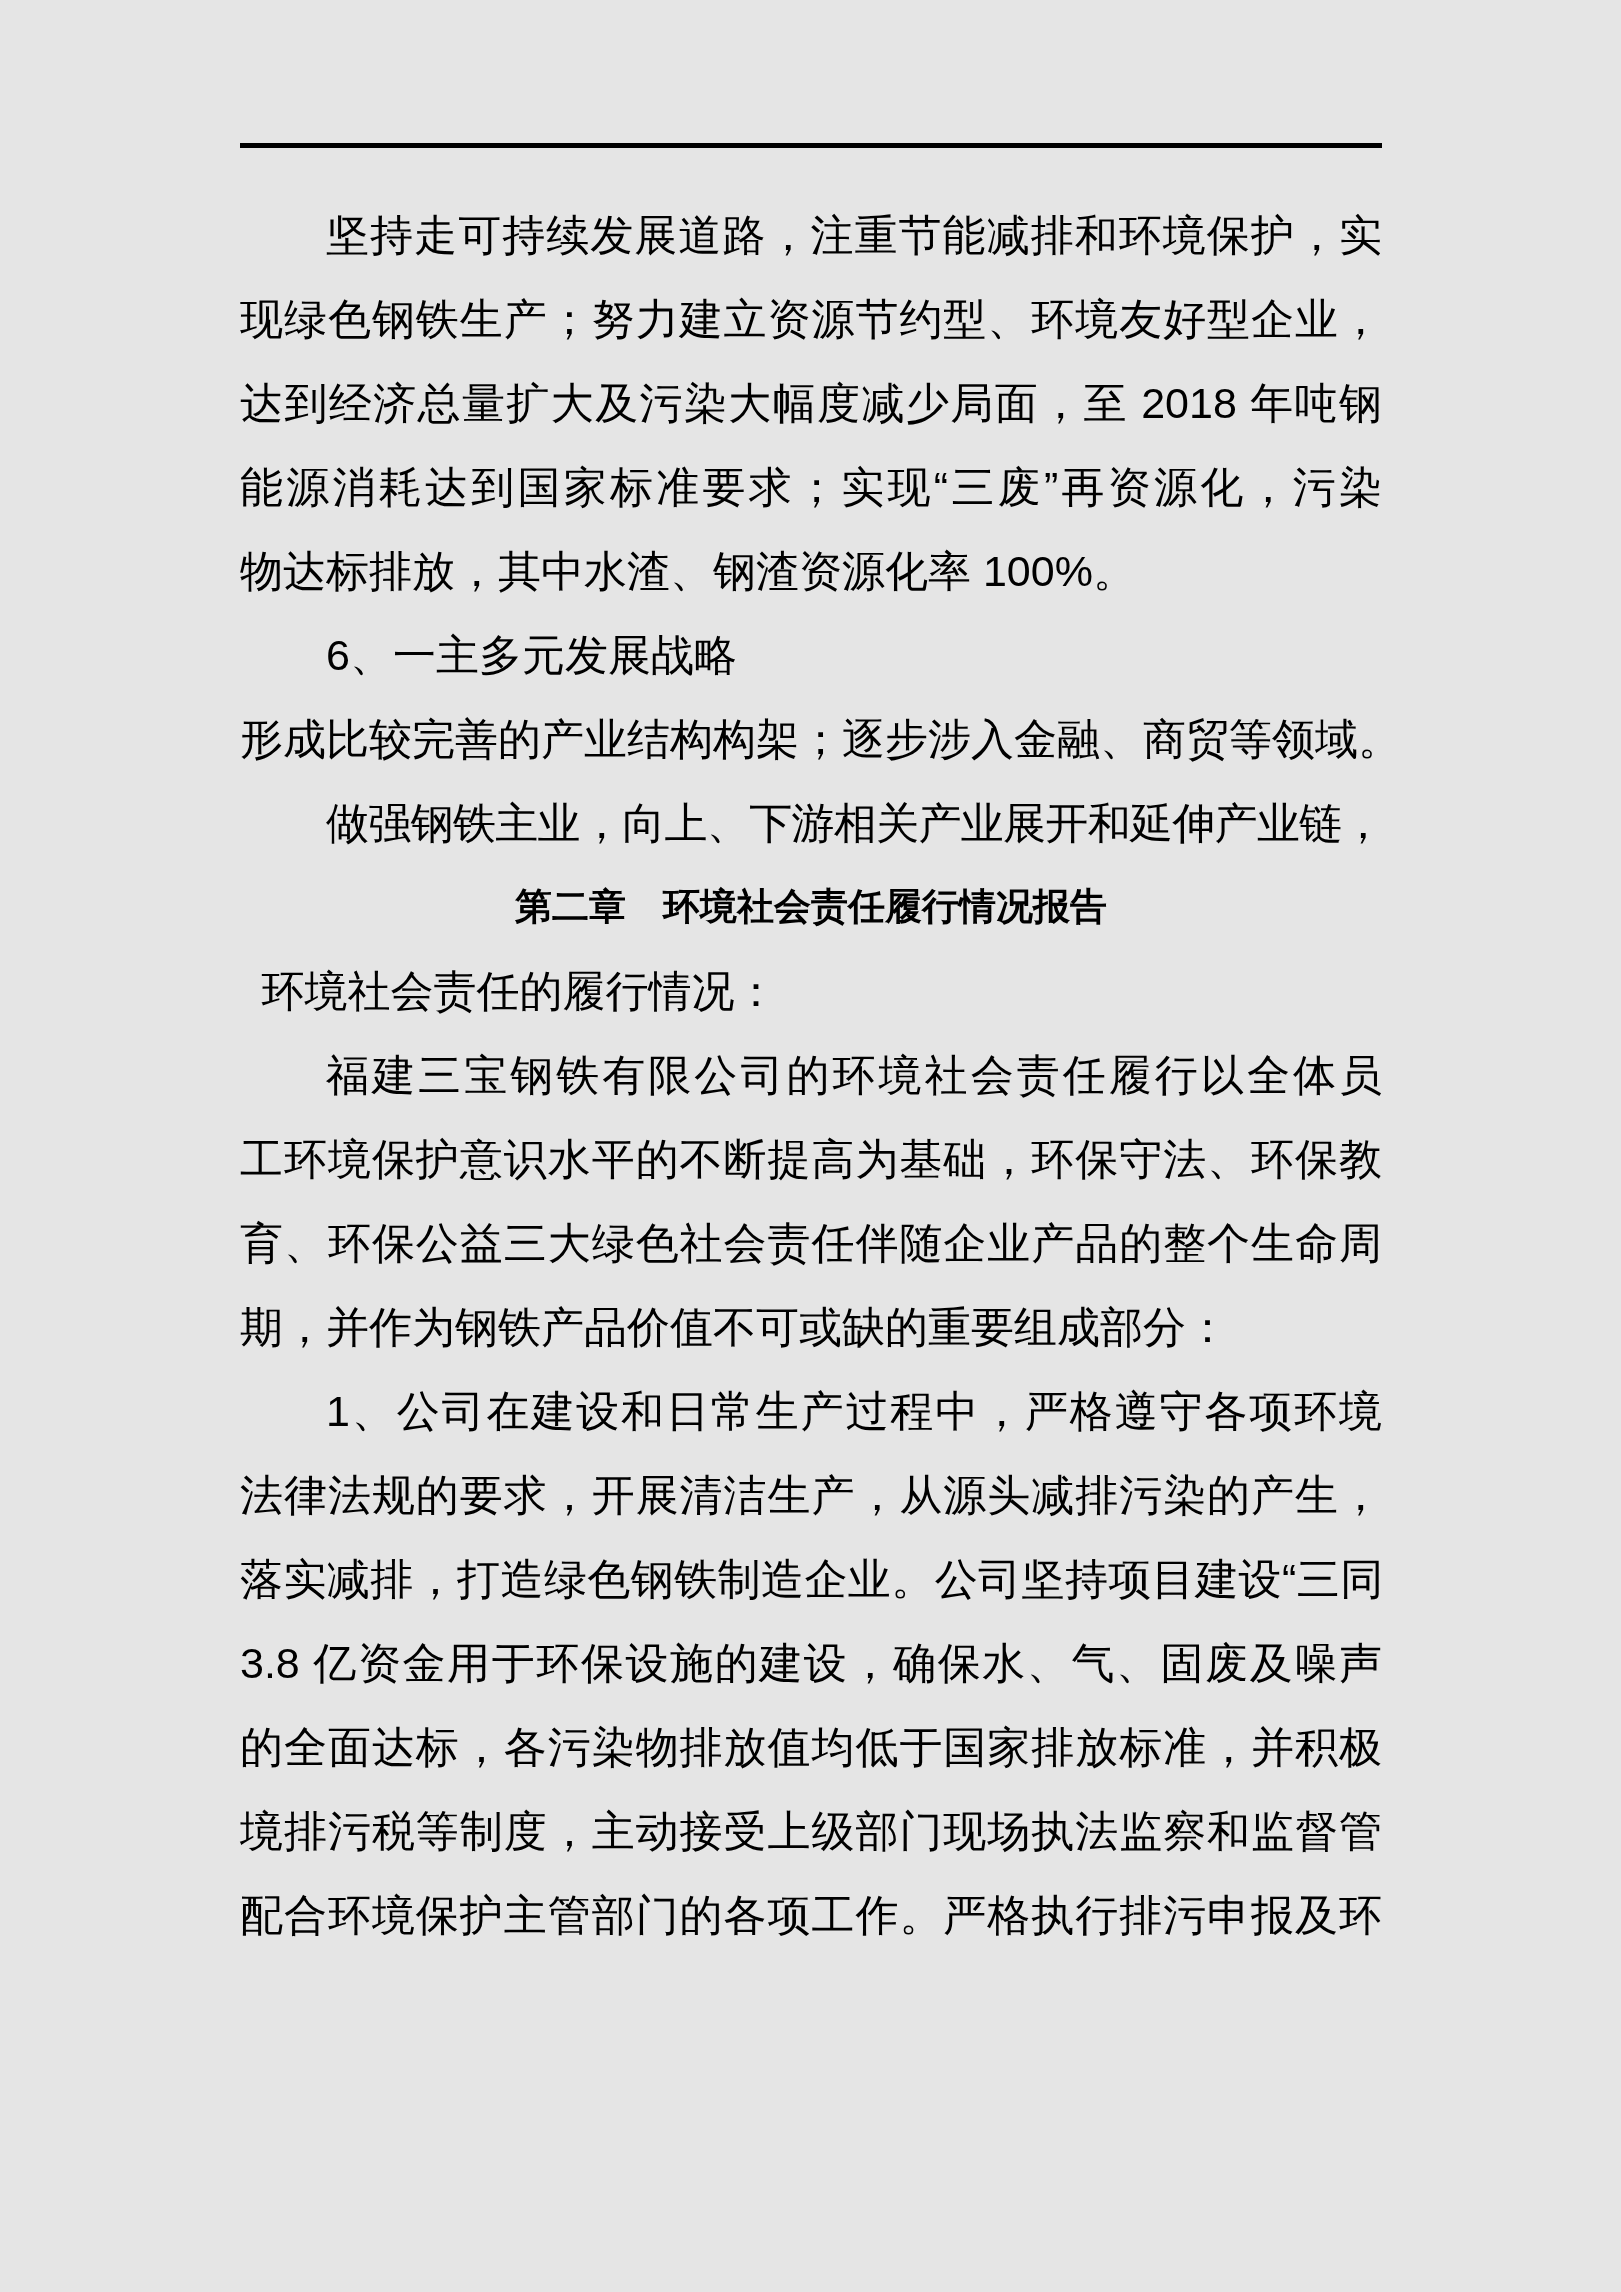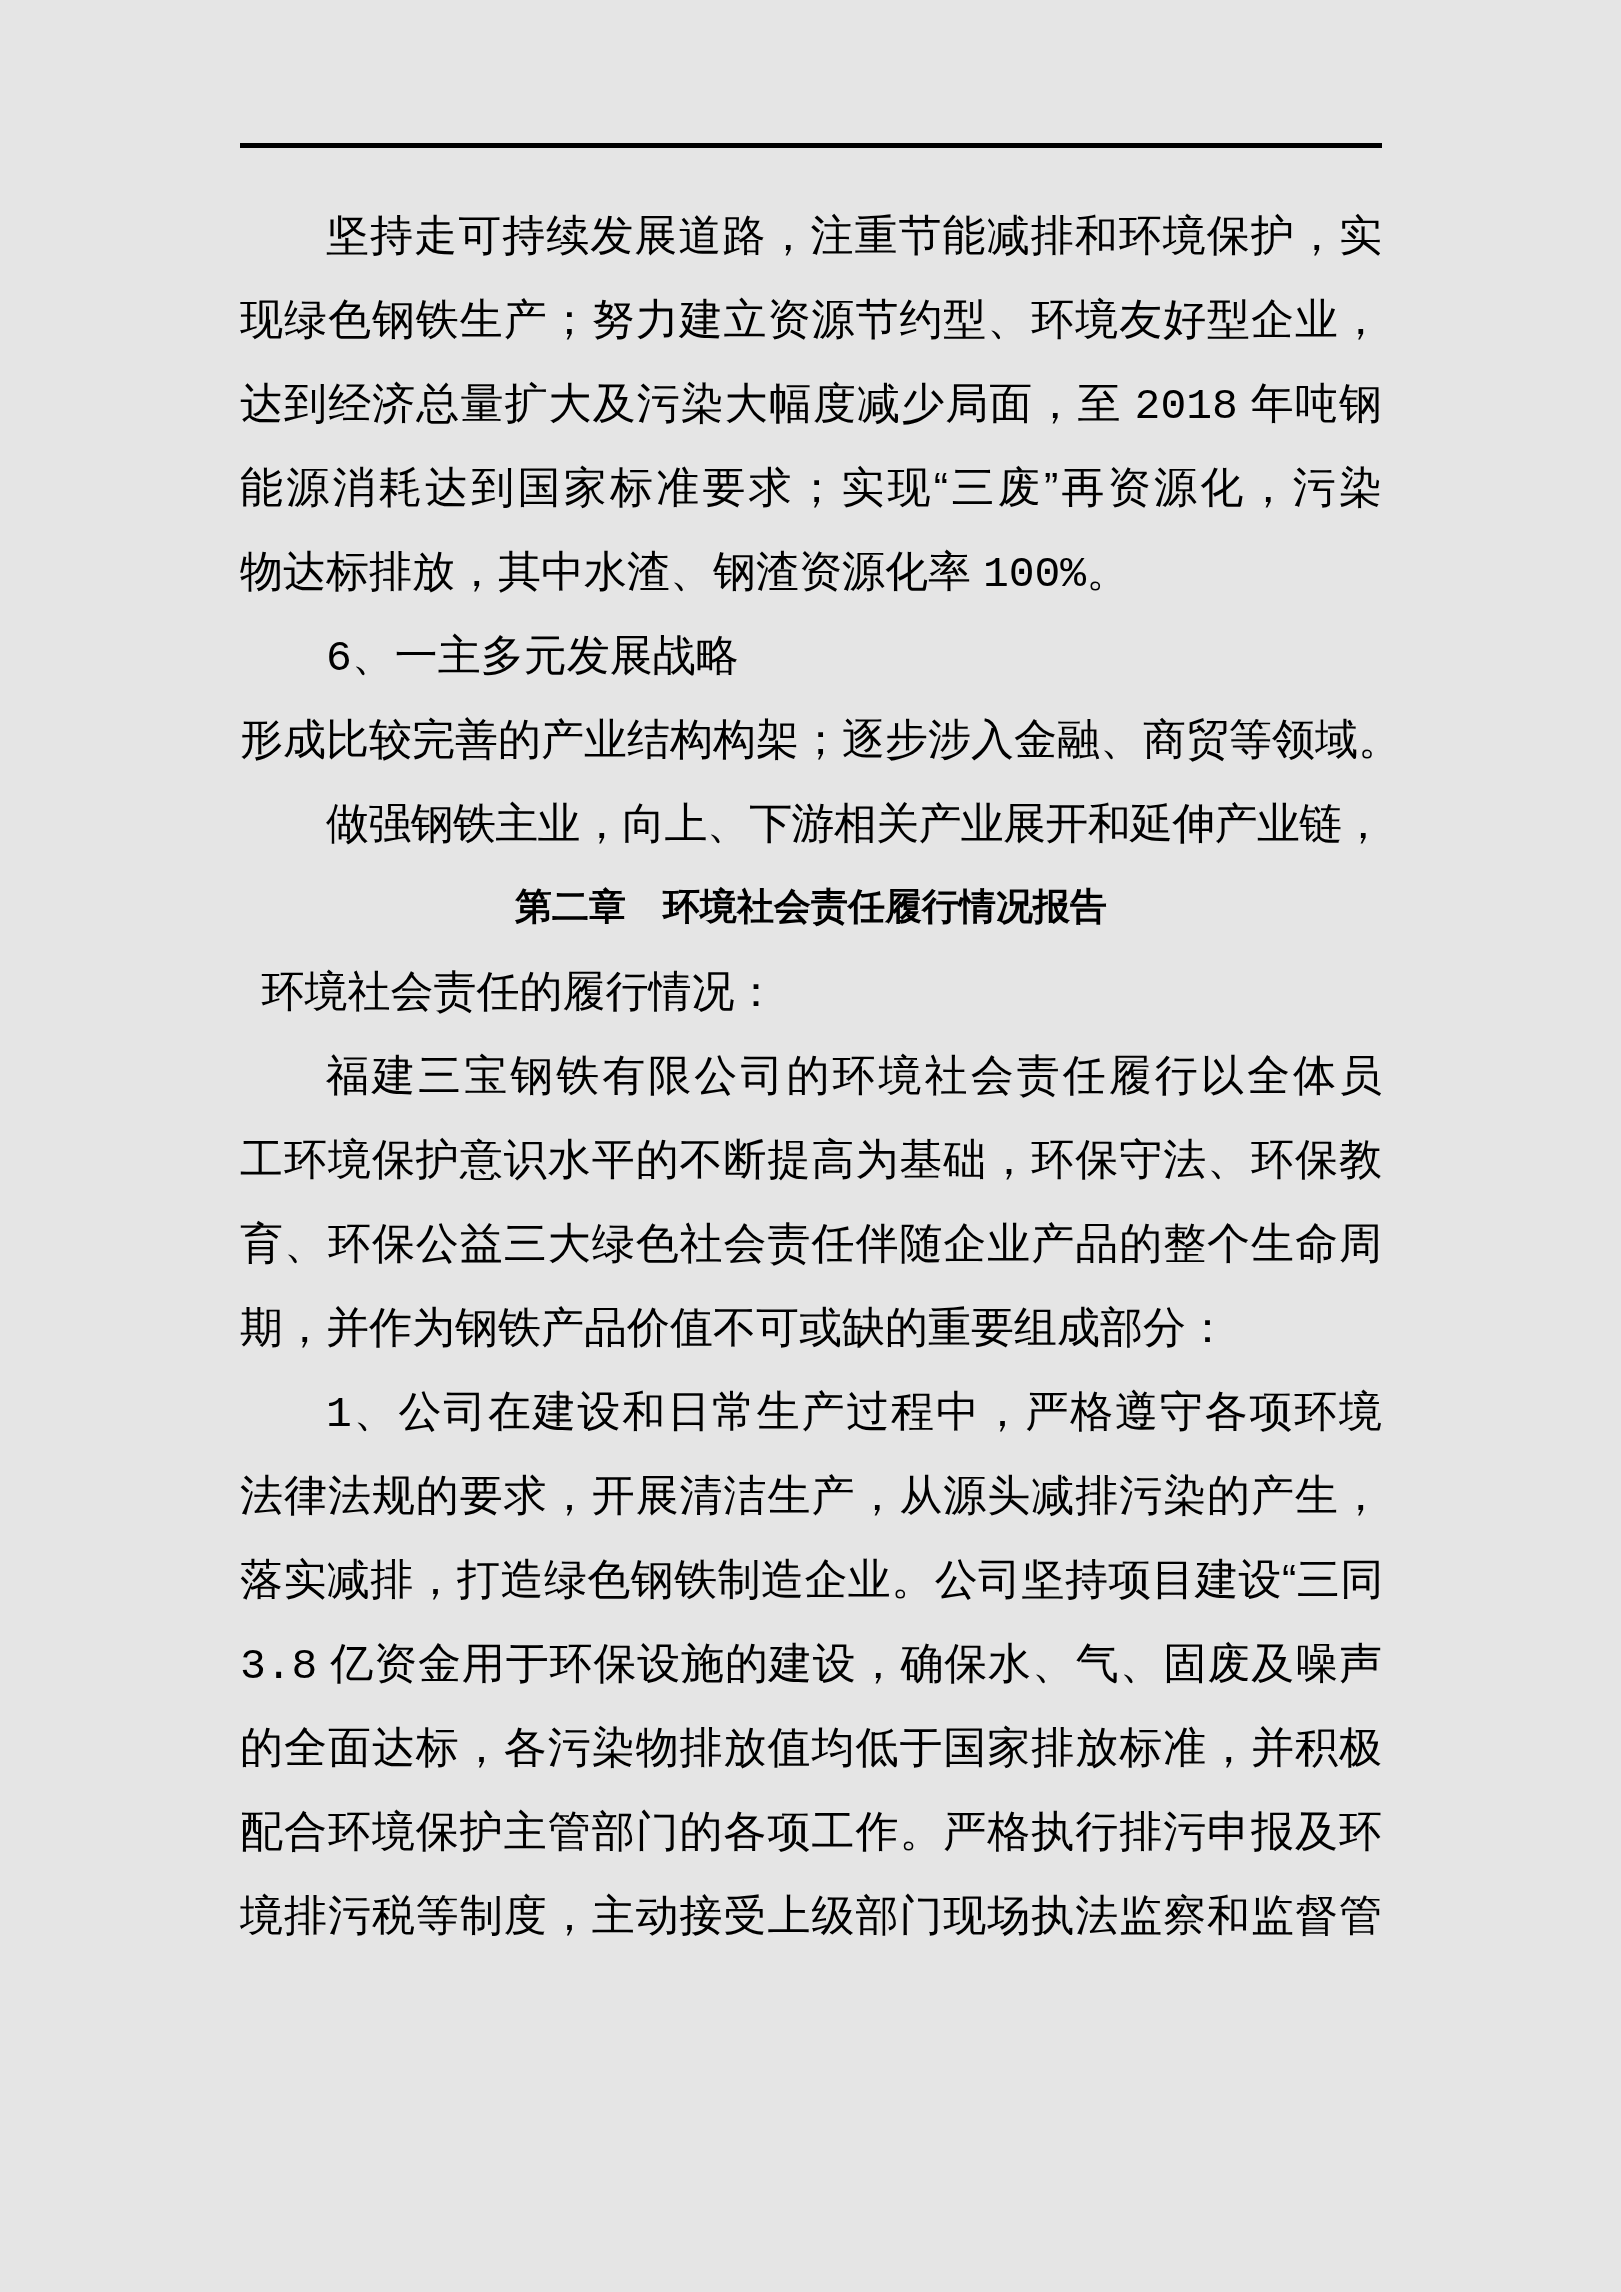--- a/index.html
+++ b/index.html
@@ -36,21 +36,21 @@
   .line.sindent{text-indent:21.6px;}
   .line.tight{letter-spacing:-2.5px;}
   .line.tight2{letter-spacing:-1.2px;}
   .line.heading{
     font-weight:bold;
     font-size:37px;
     text-align:center;
     text-align-last:center;
     letter-spacing:0;
   }
-  .lat{font-family:Liberation Mono, monospace;}
+  .lat{font-family:Liberation Sans, sans-serif;}
 </style>
 </head>
 <body>
 
 <div class="page">
   <div class="header-rule"></div>
   <div class="content">
     <div class="line indent j"><span>坚持走可持续发展道路，注重节能减排和环境保护，实</span></div>
     <div class="line j"><span>现绿色钢铁生产；努力建立资源节约型、环境友好型企业，</span></div>
     <div class="line j"><span>达到经济总量扩大及污染大幅度减少局面，至 </span><span class="lat">2018</span><span> 年吨钢</span></div>
@@ -63,17 +63,17 @@
     <div class="line sindent"><span>环境社会责任的履行情况：</span></div>
     <div class="line indent j"><span>福建三宝钢铁有限公司的环境社会责任履行以全体员</span></div>
     <div class="line j"><span>工环境保护意识水平的不断提高为基础，环保守法、环保教</span></div>
     <div class="line j"><span>育、环保公益三大绿色社会责任伴随企业产品的整个生命周</span></div>
     <div class="line"><span>期，并作为钢铁产品价值不可或缺的重要组成部分：</span></div>
     <div class="line indent j"><span class="lat">1</span><span>、公司在建设和日常生产过程中，严格遵守各项环境</span></div>
     <div class="line j"><span>法律法规的要求，开展清洁生产，从源头减排污染的产生，</span></div>
     <div class="line j tight2"><span>落实减排，打造绿色钢铁制造企业。公司坚持项目建设“三同</span></div>
     <div class="line j"><span class="lat">3.8</span><span> 亿资金用于环保设施的建设，确保水、气、固废及噪声</span></div>
     <div class="line j"><span>的全面达标，各污染物排放值均低于国家排放标准，并积极</span></div>
+    <div class="line j"><span>境排污税等制度，主动接受上级部门现场执法监察和监督管</span></div>
     <div class="line j"><span>配合环境保护主管部门的各项工作。严格执行排污申报及环</span></div>
-    <div class="line j"><span>境排污税等制度，主动接受上级部门现场执法监察和监督管</span></div>
   </div>
 </div>
 
 
 </body></html>

